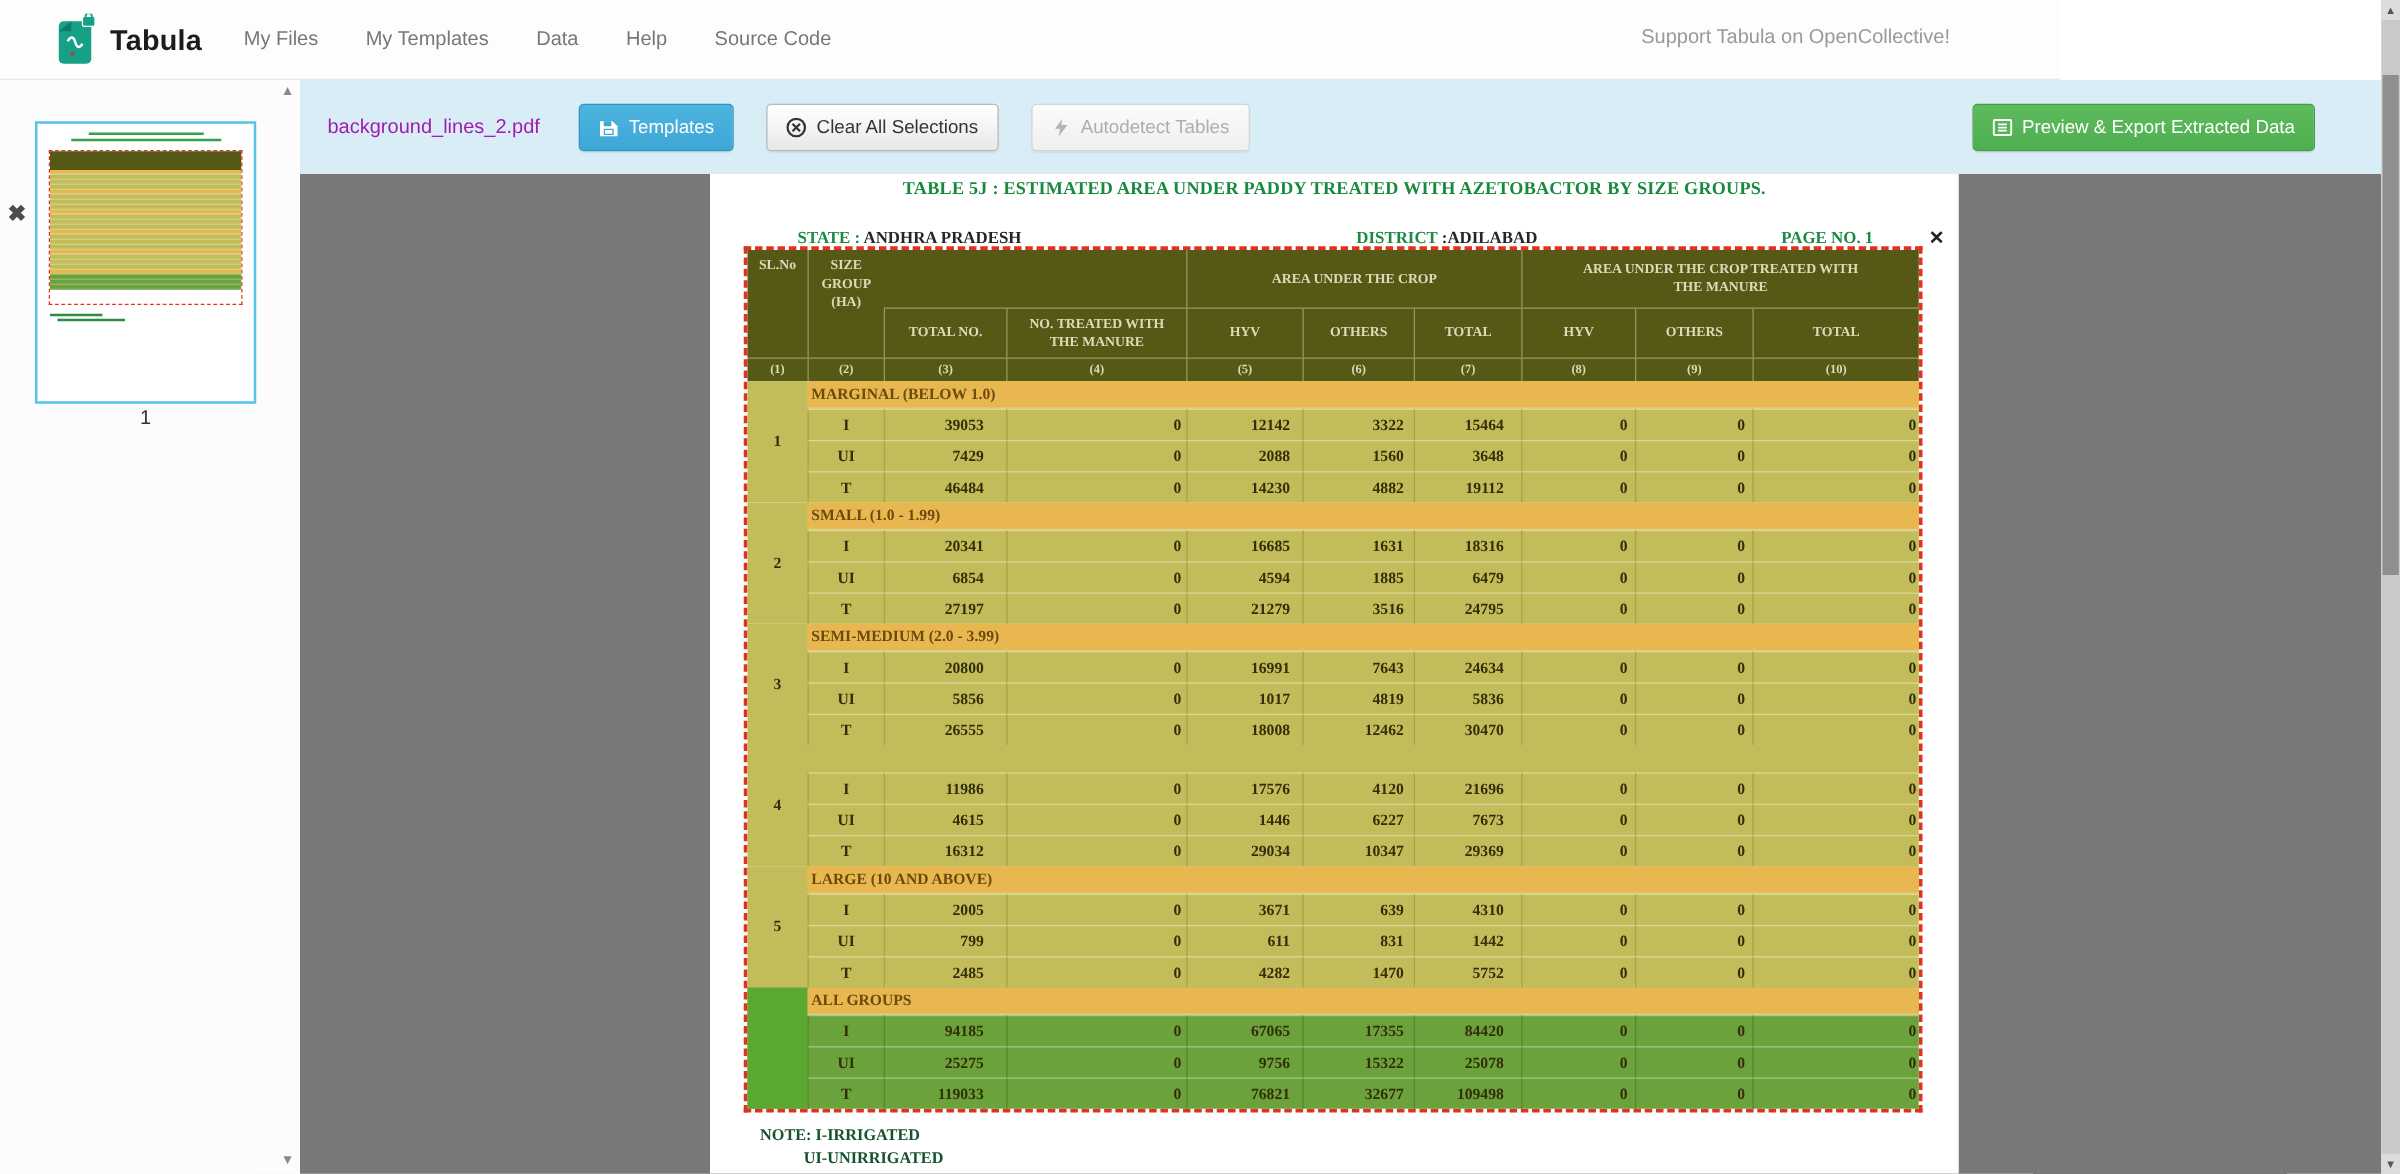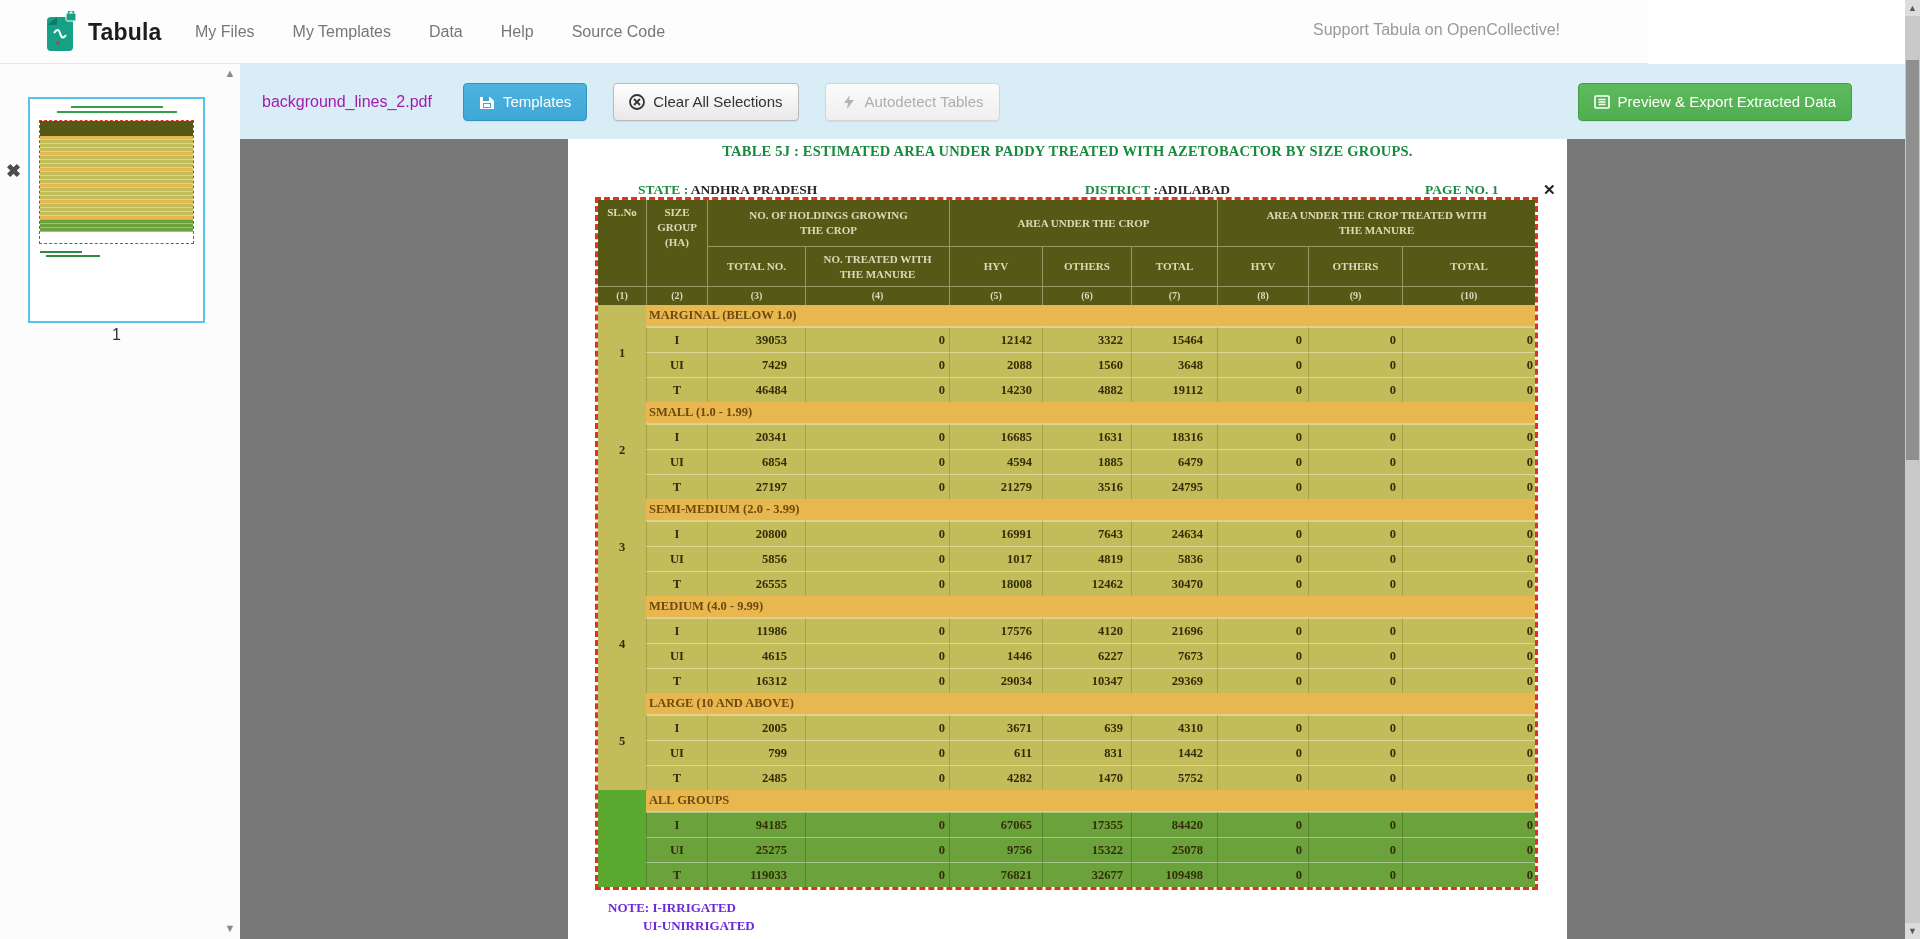--- a/index.html
+++ b/index.html
@@ -87,21 +87,21 @@
                display:flex; align-items:center; padding-left:3px; border-bottom:1px solid #ddd089; }
   .dcell { border-left:1px solid var(--col-line); border-top:1px solid var(--row-line);
            display:flex; align-items:center; }
   .dcell.lbl { justify-content:center; }
   .dcell.num { justify-content:flex-end; }
   .p3{padding-right:18px;} .p4{padding-right:4px;} .p5{padding-right:10px;} .p6{padding-right:8px;}
   .p7{padding-right:14px;} .p8{padding-right:6px;} .p9{padding-right:6px;} .p10{padding-right:2px;}
   .section.green { background:#6ba23c; --col-line:#55852f; --row-line:rgba(255,255,255,.4); }
   .section.green .sl-cell { background:#5ca932; }
 
-  .pdf-note { position:absolute; left:40px; top:760px; color:#6d28d9; font-size:13px; line-height:1.4; }
+  .pdf-note { position:absolute; left:40px; top:760px; color:#14532d; font-size:13px; line-height:1.4; }
   .pdf-note .l2 { margin-left:35px; }
 
   
   .vscroll { position:absolute; right:0; top:0; width:15px; height:939px; background:#c9c9c9; z-index:40; }
   .vs-btn { position:absolute; left:0; width:15px; height:16px; background:#dcdcdc; color:#555;
             font-size:9px; text-align:center; line-height:16px; cursor:pointer; }
   .vs-up { top:0; } .vs-down { bottom:0; }
   .vs-thumb { position:absolute; left:1px; top:60px; width:13px; height:400px; background:#8f8f8f; cursor:grab; }
 </style>
 </head>
@@ -217,22 +217,20 @@
       <span class="meta-page">PAGE NO. 1</span>
     </div>
 
     <span class="sel-close">✕</span>
 
     <div class="selection">
       <div class="thead">
         <div class="hc noL noT top" style="grid-area:1/1/3/2;">SL.No</div>
         <div class="hc noT top" style="grid-area:1/2/3/3;">SIZE GROUP
 (HA)</div>
-        <div class="hc noT" style="grid-area:1/3/2/5;">NO. OF HOLDINGS GROWING
-THE CROP</div>
         <div class="hc noT" style="grid-area:1/5/2/8;">AREA UNDER THE CROP</div>
         <div class="hc noT" style="grid-area:1/8/2/11;">AREA UNDER THE CROP TREATED WITH
 THE  MANURE</div>
         <div class="hc" style="grid-area:2/3/3/4;">TOTAL NO.</div>
         <div class="hc" style="grid-area:2/4/3/5;">NO. TREATED WITH
 THE  MANURE</div>
         <div class="hc" style="grid-area:2/5/3/6;">HYV</div>
         <div class="hc" style="grid-area:2/6/3/7;">OTHERS</div>
         <div class="hc" style="grid-area:2/7/3/8;">TOTAL</div>
         <div class="hc" style="grid-area:2/8/3/9;">HYV</div>
@@ -338,21 +336,20 @@
             <div class="dcell num p4" style="grid-area: 4 / 4;">0</div>
             <div class="dcell num p5" style="grid-area: 4 / 5;">18008</div>
             <div class="dcell num p6" style="grid-area: 4 / 6;">12462</div>
             <div class="dcell num p7" style="grid-area: 4 / 7;">30470</div>
             <div class="dcell num p8" style="grid-area: 4 / 8;">0</div>
             <div class="dcell num p9" style="grid-area: 4 / 9;">0</div>
             <div class="dcell num p10" style="grid-area: 4 / 10;">0</div>
           </div>
           <div class="section">
             <div class="sl-cell">4</div>
-            <div class="band-cell">MEDIUM (4.0 - 9.99)</div>
             <div class="dcell lbl" style="grid-area: 2 / 2;">I</div>
             <div class="dcell num p3" style="grid-area: 2 / 3;">11986</div>
             <div class="dcell num p4" style="grid-area: 2 / 4;">0</div>
             <div class="dcell num p5" style="grid-area: 2 / 5;">17576</div>
             <div class="dcell num p6" style="grid-area: 2 / 6;">4120</div>
             <div class="dcell num p7" style="grid-area: 2 / 7;">21696</div>
             <div class="dcell num p8" style="grid-area: 2 / 8;">0</div>
             <div class="dcell num p9" style="grid-area: 2 / 9;">0</div>
             <div class="dcell num p10" style="grid-area: 2 / 10;">0</div>
             <div class="dcell lbl" style="grid-area: 3 / 2;">UI</div>

